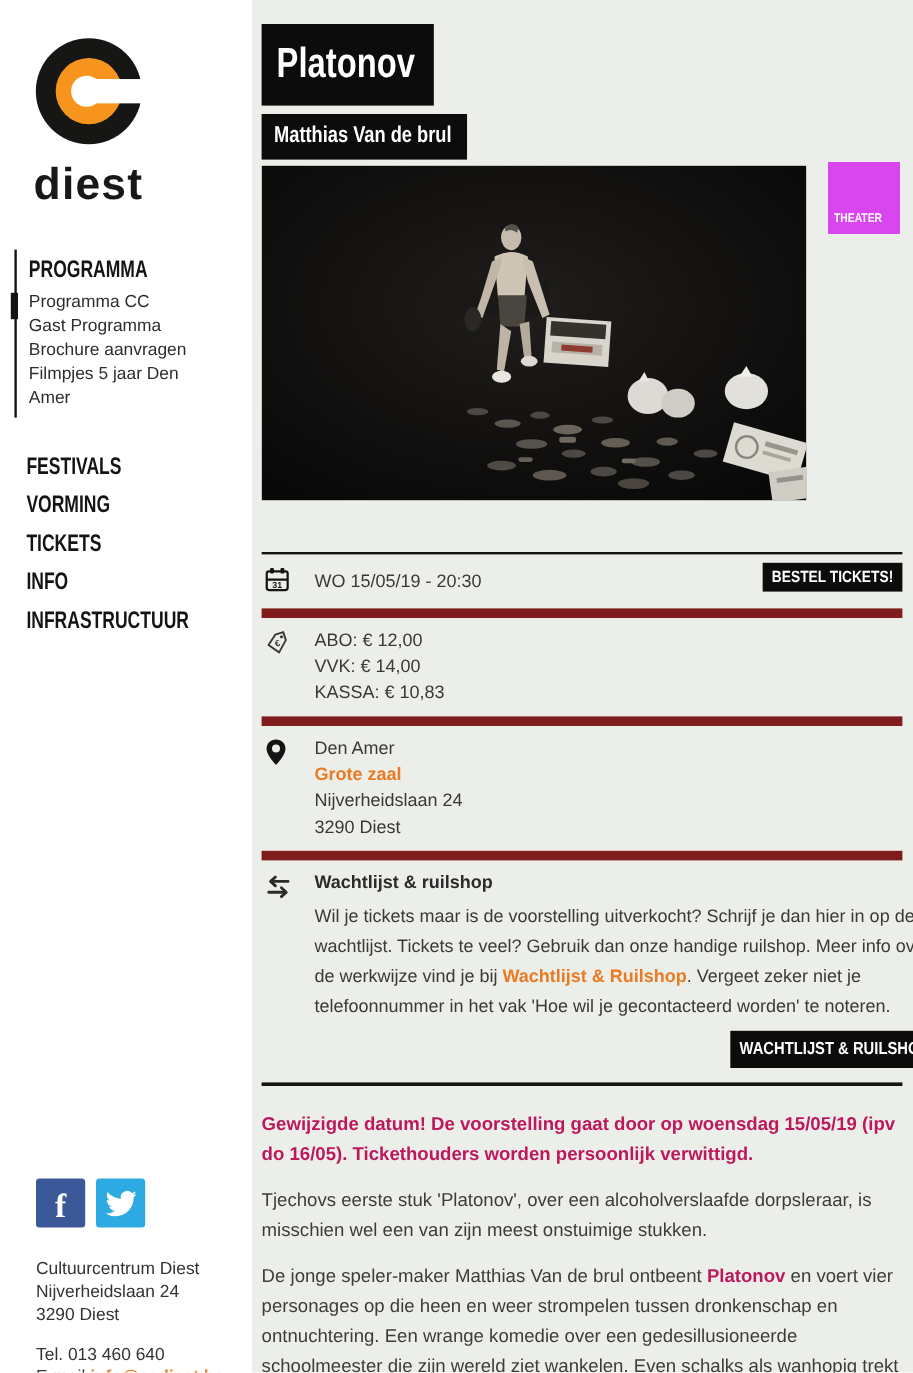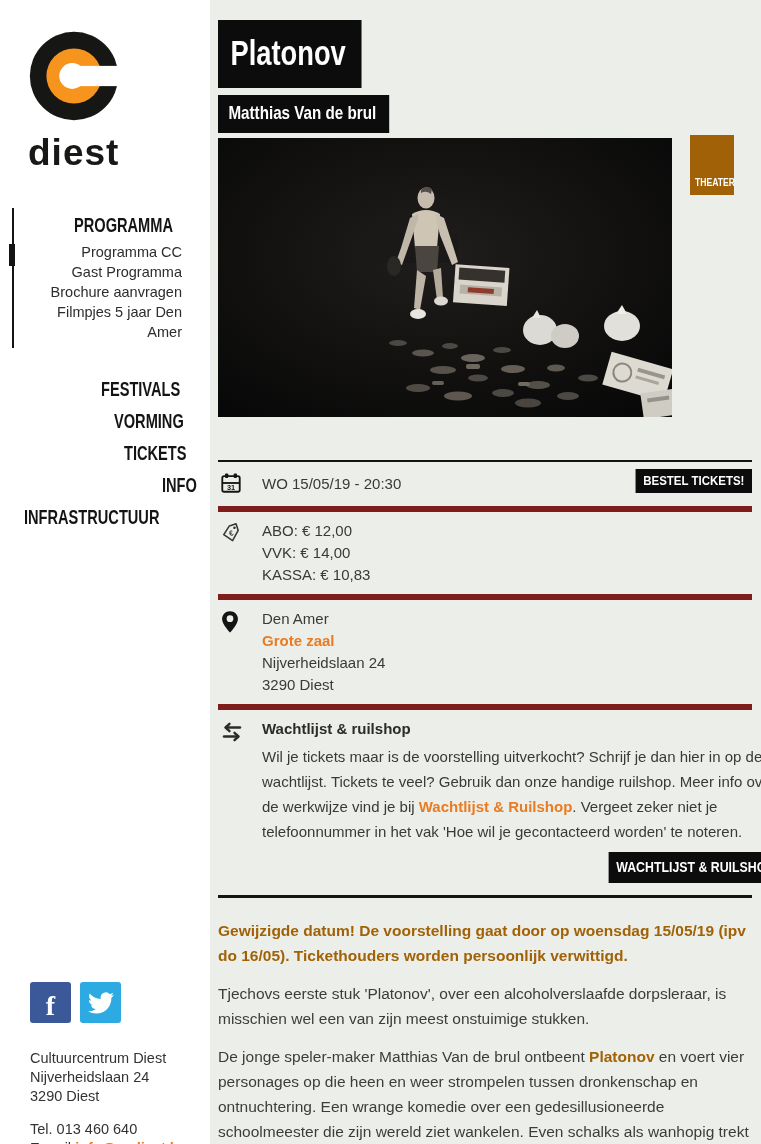--- a/index.html
+++ b/index.html
@@ -5,21 +5,21 @@
   * { margin:0; padding:0; box-sizing:border-box; }
   html,body { background:#fff; }
   body { font-family:"Liberation Sans","DejaVu Sans",sans-serif; color:#3d3c3c; }
   .page { position:relative; width:761px; height:1144px; overflow:hidden; background:#fff; }
 
   
   .sidebar { position:absolute; left:0; top:0; width:210px; height:996px; background:#fff; }
   .logo-wrap { position:absolute; left:28px; top:30px; cursor:pointer; }
   .logo-text { margin-top:8px; font-size:37px; font-weight:bold; color:#181817; letter-spacing:1px; line-height:1; }
   .cond { display:inline-block; font-weight:bold; white-space:nowrap; transform:scaleX(.73); transform-origin:0 50%; }
-  .nav { position:absolute; left:0; top:208px; width:210px;text-align:right; }
+  .nav { position:absolute; left:0; top:208px; width:210px; }
   .nav-section { margin-left:12px; border-left:2px solid #141414; padding:2px 0 6px 10px; position:relative; }
   .nav-active-marker { position:absolute; left:-5px; top:36px; width:6px; height:22px; background:#141414; }
   .nav-heading { font-size:20px; color:#141414; line-height:30px; cursor:pointer; }
   .nav-sub { list-style:none; margin-top:2px; width:158px; }
   .nav-sub li { font-size:14.5px; line-height:20px; color:#2e2d2d; cursor:pointer; }
   .nav-links { list-style:none; margin:26px 0 0 22px; }
   .nav-links li { line-height:30px; cursor:pointer; }
   .nav-links .cond { font-size:20px; color:#141414; }
   .side-footer { position:absolute; left:30px; top:982px; width:175px; }
   .socials { display:flex; gap:9px; }
@@ -29,45 +29,45 @@
   .social.fb span { color:#fff; font-size:28px; font-weight:bold; font-family:"Liberation Serif","DejaVu Serif",serif; margin-top:6px; }
   .addr { margin-top:26px; font-size:14.5px; line-height:19px; color:#333; }
   .addr + .addr { margin-top:14px; }
   .email-link { color:#e87b23; font-weight:bold; cursor:pointer; }
 
   
   .main { position:absolute; left:210px; top:0; width:551px; height:1144px; background:#ecefe9; padding:20px 0 0 8px; }
   .blackbox { display:inline-block; background:#0c0c0c; color:#fff; transform-origin:0 50%; }
   .title-box { padding:12px 20px 14px 16px; font-size:35px; font-weight:bold; transform:scaleX(.78); line-height:1.2; }
   .subtitle-box { margin-top:7px; padding:7px 16px 9px 13px; font-size:19px; font-weight:bold; transform:scaleX(.8); }
-  .genre-badge { position:absolute; left:480px; top:135px; width:44px; height:60px; background:#a16207; cursor:pointer; }
+  .genre-badge { position:absolute; left:480px; top:135px; width:60px; height:60px; background:#d946ef; cursor:pointer; }
   .genre-badge .lbl { position:absolute; left:5px; bottom:7px; color:#fff; font-size:10.5px; font-weight:bold; transform:scaleX(.82); transform-origin:0 50%; white-space:nowrap; }
   .photo { margin-top:5px; width:454px; height:279px; display:block; }
 
   
   .info { margin-top:43px; width:534px; border-top:2px solid #141414; }
-  .info-row { display:flex; border-bottom:6px solid #7f1d1d; padding:8px 0; position:relative; }
+  .info-row { display:flex; border-bottom:8px solid #7f1d1d; padding:8px 0; position:relative; }
   .info-row:last-child { border-bottom:3px solid #141414; }
   .icon-col { width:44px; flex:0 0 44px; padding:2px 0 0 2px; }
   .content-col { flex:1; font-size:15px; line-height:22px; color:#3a3939; }
   .row-date { align-items:center; }
   .row-date .content-col { line-height:20px; }
   .btn-black { display:inline-block; background:#0c0c0c; color:#fff; font-weight:bold; padding:4px 9px 5px; cursor:pointer; white-space:nowrap; }
   .btn-order { position:absolute; right:0; top:7px; font-size:13.5px; transform:scaleX(.85); transform-origin:100% 50%; }
   .hall { color:#e87b23; font-weight:bold; }
   .wl-title { font-weight:bold; color:#2c2b2b; margin-bottom:4px; }
   .wl-text { width:522px; line-height:25px; }
   .wl-text .lnk { color:#e87b23; font-weight:bold; cursor:pointer; }
   .wl-btn-row { text-align:right; margin:8px 2px 4px 0; }
   .btn-waitlist { font-size:14.5px; transform:scaleX(.85); transform-origin:100% 50%; }
 
   
   .body-copy { margin-top:20px; width:536px; font-size:15.5px; line-height:25px; color:#3d3c3c; }
   .body-copy p { margin-bottom:13px; }
-  .body-copy .b { font-weight:bold; color:#a16207; }
+  .body-copy .b { font-weight:bold; color:#be185d; }
   .p-lead span { font-weight:bold; color:#2d2c2c; }
 </style>
 </head>
 <body>
 
 <div class="page">
 
   <div class="sidebar">
 
     <div class="logo-wrap">

